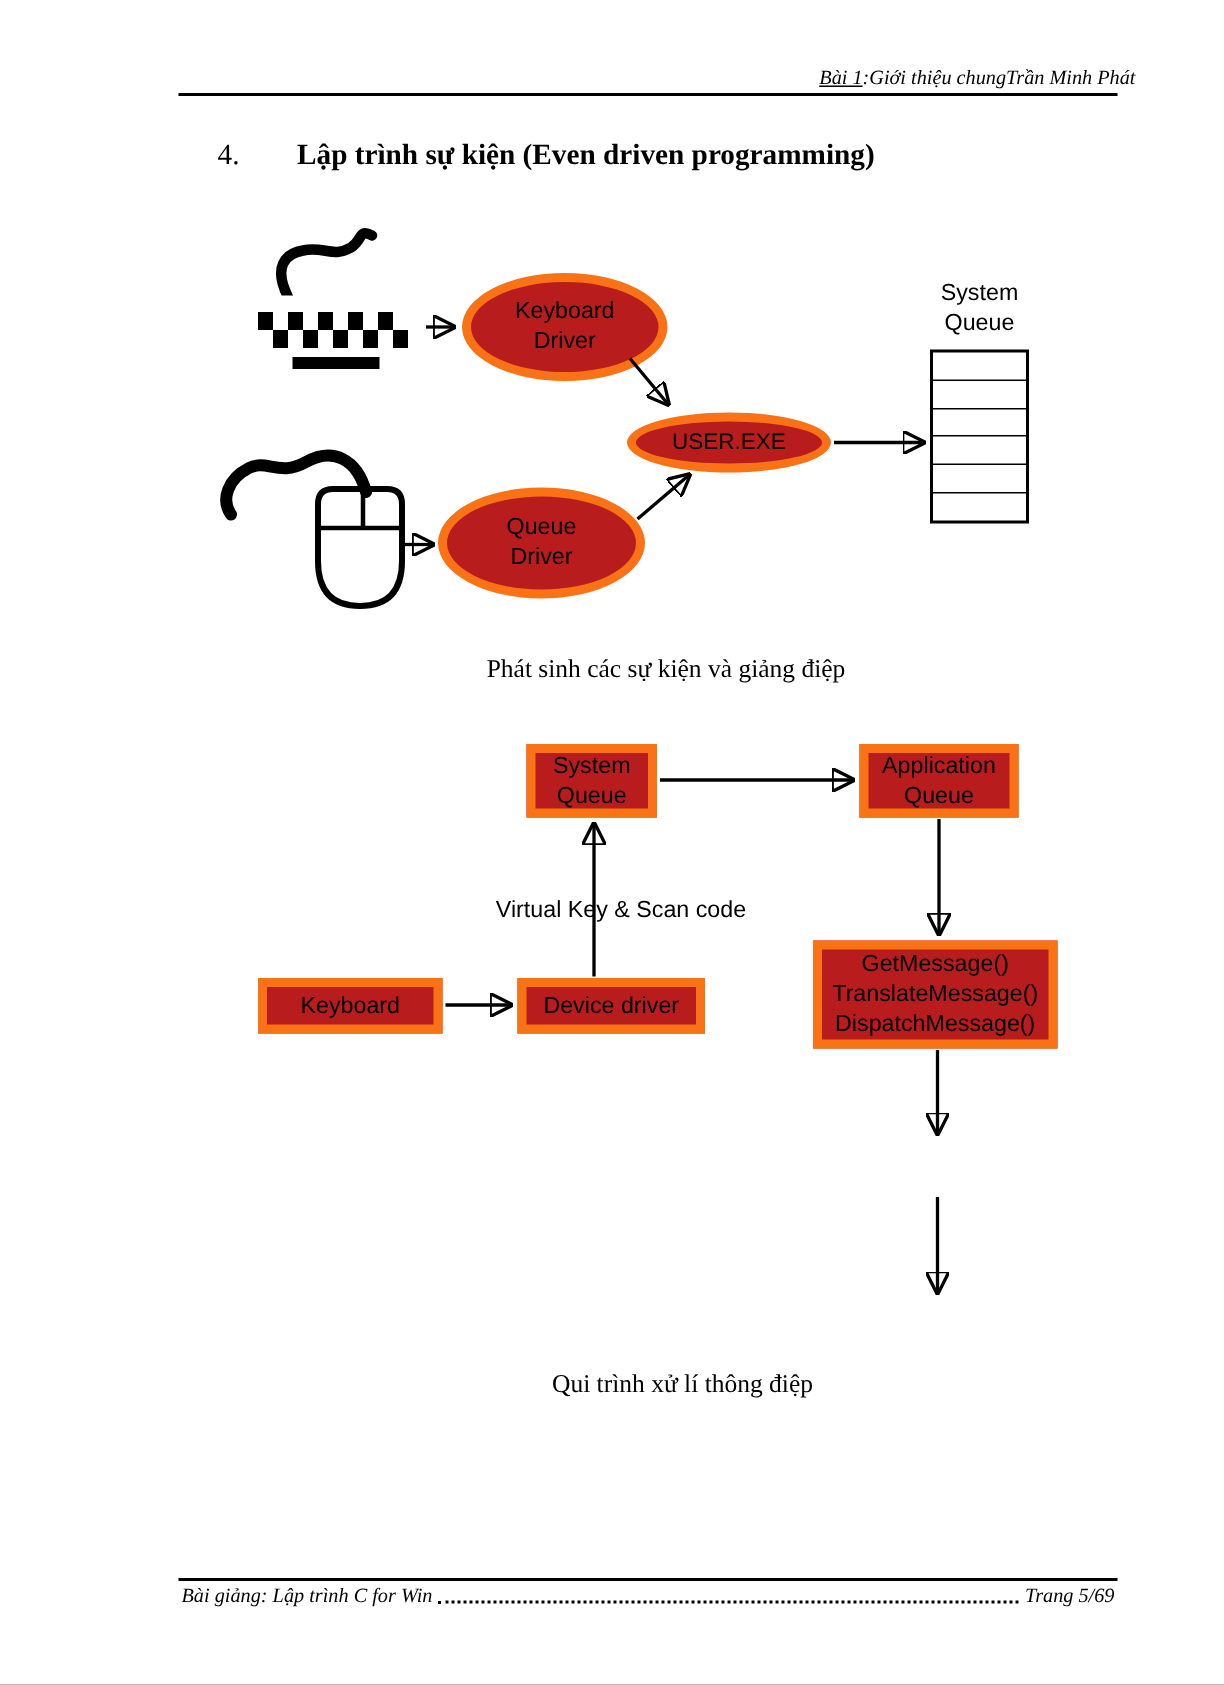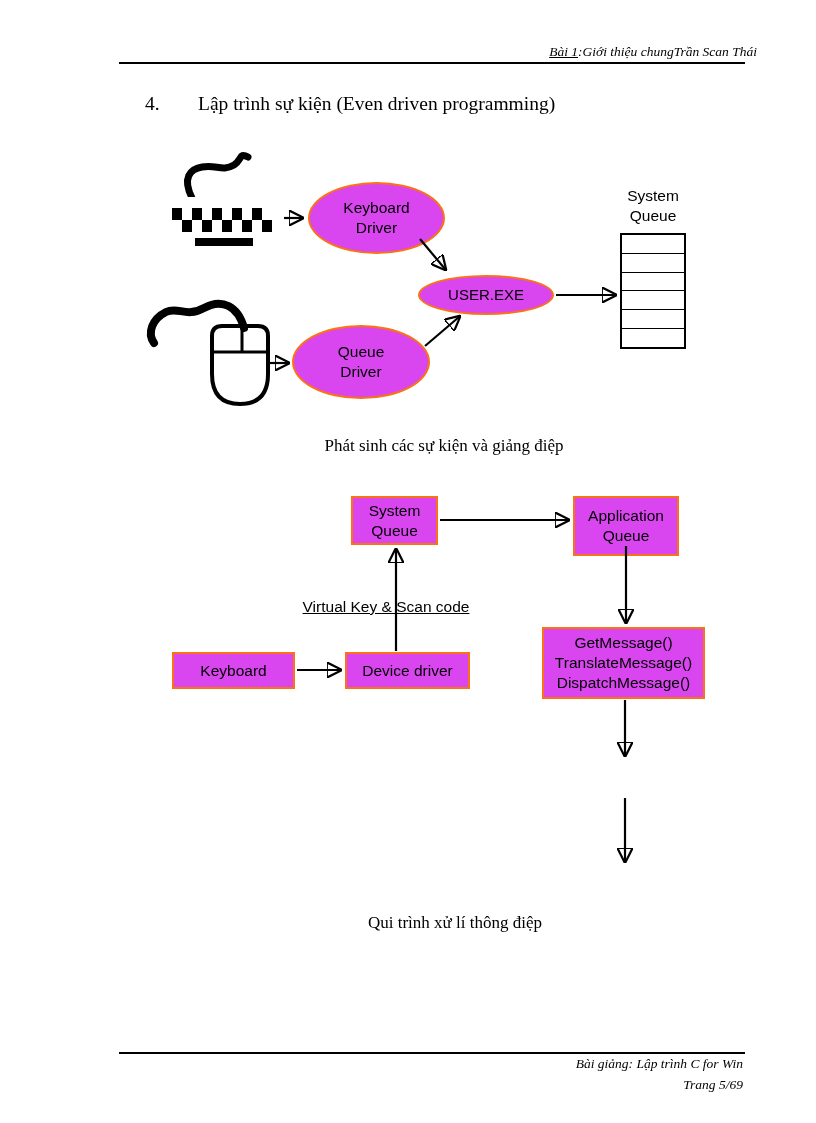--- a/index.html
+++ b/index.html
@@ -5,31 +5,31 @@
   html,body{margin:0;padding:0;background:#888;}
   #page{position:relative;width:816px;height:1123px;background:#ffffff;margin:0 auto;
         font-family:"Liberation Serif",serif;color:#000;overflow:hidden;}
 
   
   .hdr{position:absolute;left:135px;width:622px;top:44px;display:flex;
        justify-content:flex-end;font-style:italic;font-size:13.5px;}
   .hdr-rule{position:absolute;left:119px;width:626px;top:62px;height:2px;background:#000;}
   .ftr-rule{position:absolute;left:119px;width:626px;top:1052px;height:2px;background:#000;}
   .ftr{position:absolute;left:121px;width:622px;top:1056px;display:flex;
-       align-items:flex-end;font-style:italic;font-size:13.5px;flex-direction:column;}
+       align-items:flex-end;font-style:italic;font-size:13.5px;}
   .leader{flex:1;border-bottom:2px dotted #000;height:4px;margin:0 4px 3px 4px;}
   .u{text-decoration:underline;}
 
   
   .h-num{position:absolute;left:145px;top:93px;font-size:19.5px;}
-  .h-txt{position:absolute;left:198px;top:93px;font-size:19.5px;}
+  .h-txt{position:absolute;left:198px;top:93px;font-size:19.5px;font-weight:bold;}
 
   
-  .box,.ellipse{position:absolute;box-sizing:border-box;background:#d946ef;
-       border:2px solid #f97316;display:flex;align-items:center;justify-content:center;
+  .box,.ellipse{position:absolute;box-sizing:border-box;background:#b91c1c;
+       border:6px solid #f97316;display:flex;align-items:center;justify-content:center;
        text-align:center;font-family:"Liberation Sans",sans-serif;font-size:15.5px;
        line-height:1.28;white-space:pre-line;}
   .ellipse{border-radius:50%;}
   .plain-label{position:absolute;text-align:center;font-family:"Liberation Sans",sans-serif;
        font-size:15.5px;line-height:1.28;white-space:pre-line;}
   .caption{position:absolute;width:400px;text-align:center;font-size:17px;
        font-family:"Liberation Serif",serif;}
 
   
   .stack{position:absolute;left:620px;top:233px;width:66px;height:116px;box-sizing:border-box;
@@ -40,21 +40,21 @@
   svg.overlay{position:absolute;left:0;top:0;pointer-events:none;}
   svg.overlay line, svg.overlay path{stroke:#000;fill:none;}
 </style>
 </head>
 <body>
 
 <div id="page">
 
   <div class="hdr">
     <span><span class="u">Bài 1</span><span>:Giới thiệu chung</span></span>
-    <span>Trần Scan Thái</span>
+    <span>Trần Minh Phát</span>
   </div>
   <div class="hdr-rule"></div>
 
   <div class="h-num">4.</div>
   <div class="h-txt">Lập trình sự kiện (Even driven programming)</div>
 
   <div class="ellipse" style="left:308px;top:182px;width:137px;height:72px;">Keyboard
 Driver</div>
   <div class="ellipse" style="left:292px;top:325px;width:138px;height:74px;">Queue
 Driver</div>
@@ -68,23 +68,23 @@
     <div class="cell"></div>
     <div class="cell"></div>
     <div class="cell"></div>
     <div class="cell"></div>
   </div>
 
   <div class="caption" style="left:244px;top:436px;">Phát sinh các sự kiện và giảng điệp</div>
 
   <div class="box" style="left:351px;top:496px;width:87px;height:49px;">System
 Queue</div>
-  <div class="box" style="left:573px;top:496px;width:106px;height:60px;">Application
+  <div class="box" style="left:573px;top:496px;width:106px;height:49px;">Application
 Queue</div>
-  <div class="plain-label" style="left:286px;top:597px;width:200px;text-decoration:underline;">Virtual Key &amp; Scan code</div>
+  <div class="plain-label" style="left:314px;top:597px;width:200px;">Virtual Key &amp; Scan code</div>
   <div class="box" style="left:172px;top:652px;width:123px;height:37px;">Keyboard</div>
   <div class="box" style="left:542px;top:627px;width:163px;height:72px;">GetMessage()
 TranslateMessage()
 DispatchMessage()</div>
   <div class="box" style="left:345px;top:652px;width:125px;height:37px;">Device driver</div>
 
   <div class="caption" style="left:255px;top:913px;">Qui trình xử lí thông điệp</div>
 
   <svg class="overlay" width="816" height="1123" viewBox="0 0 816 1123">
     <defs>

